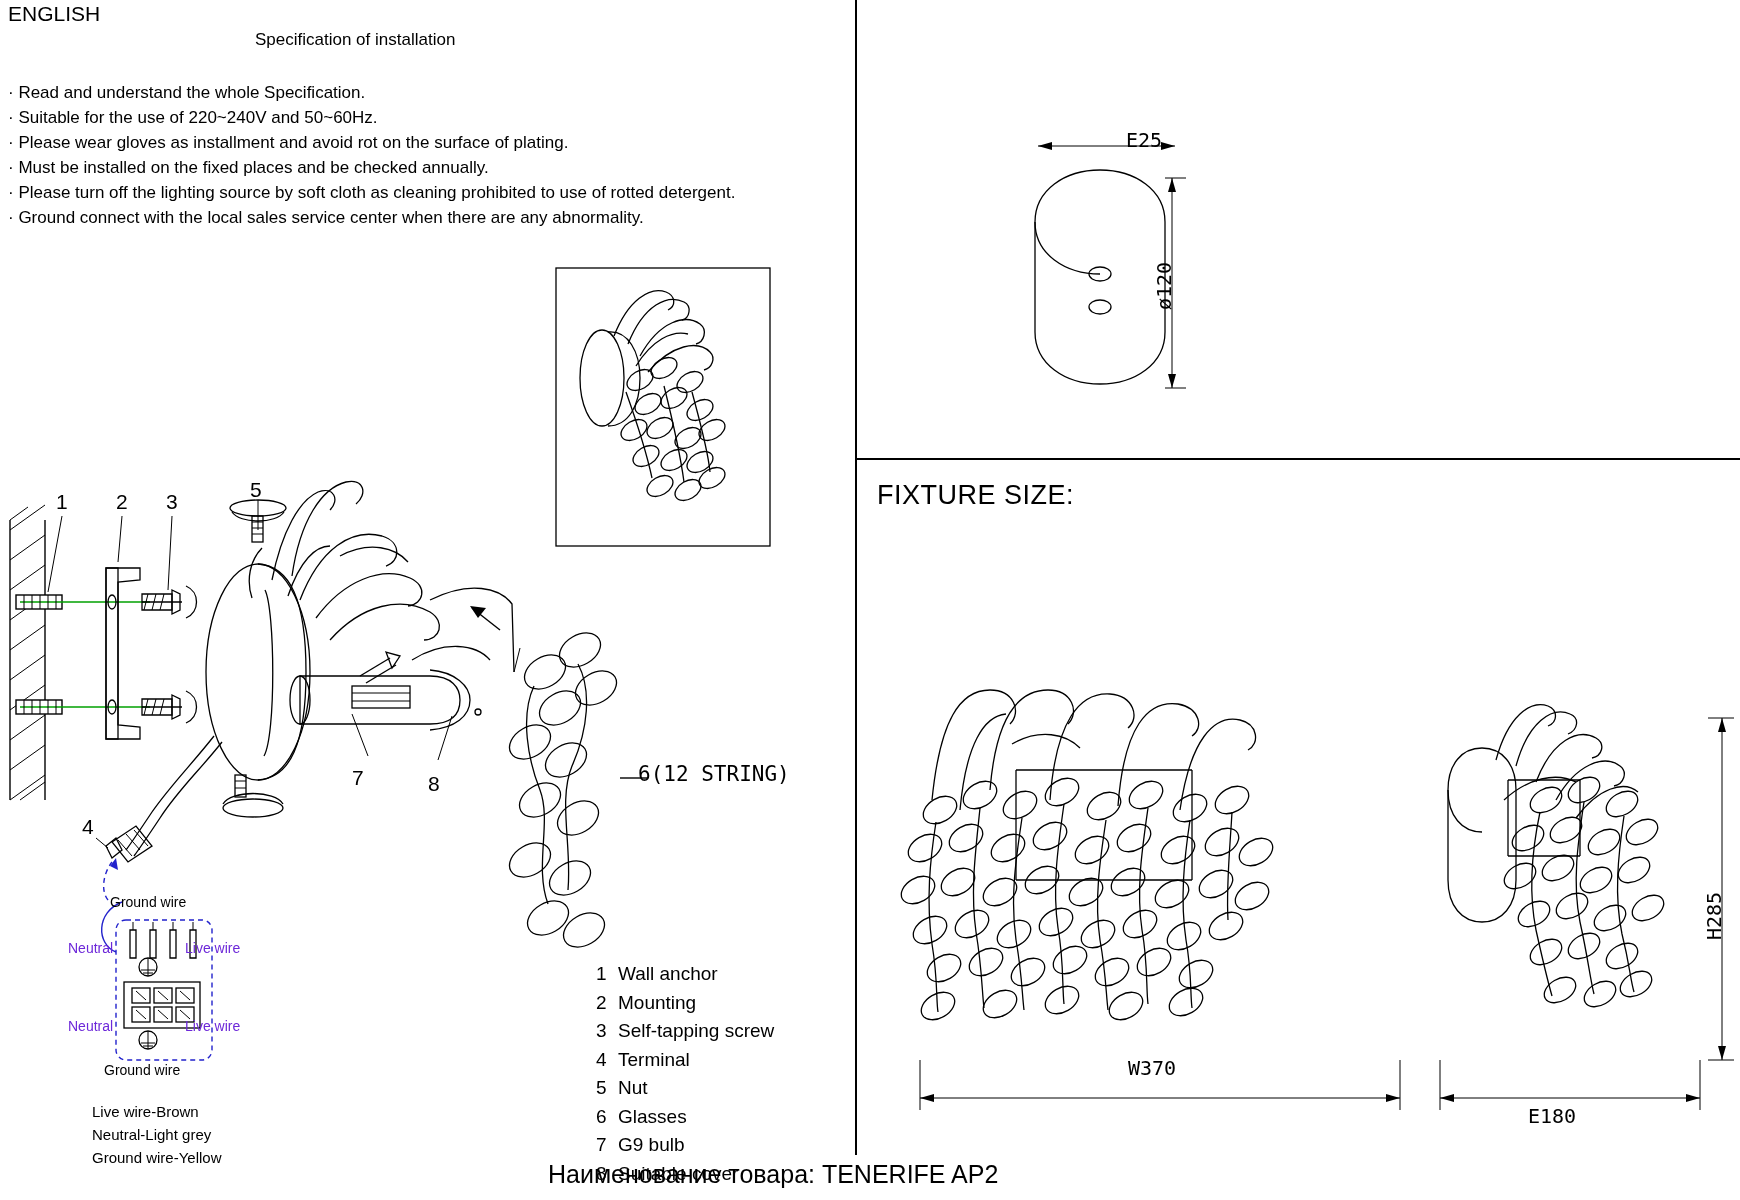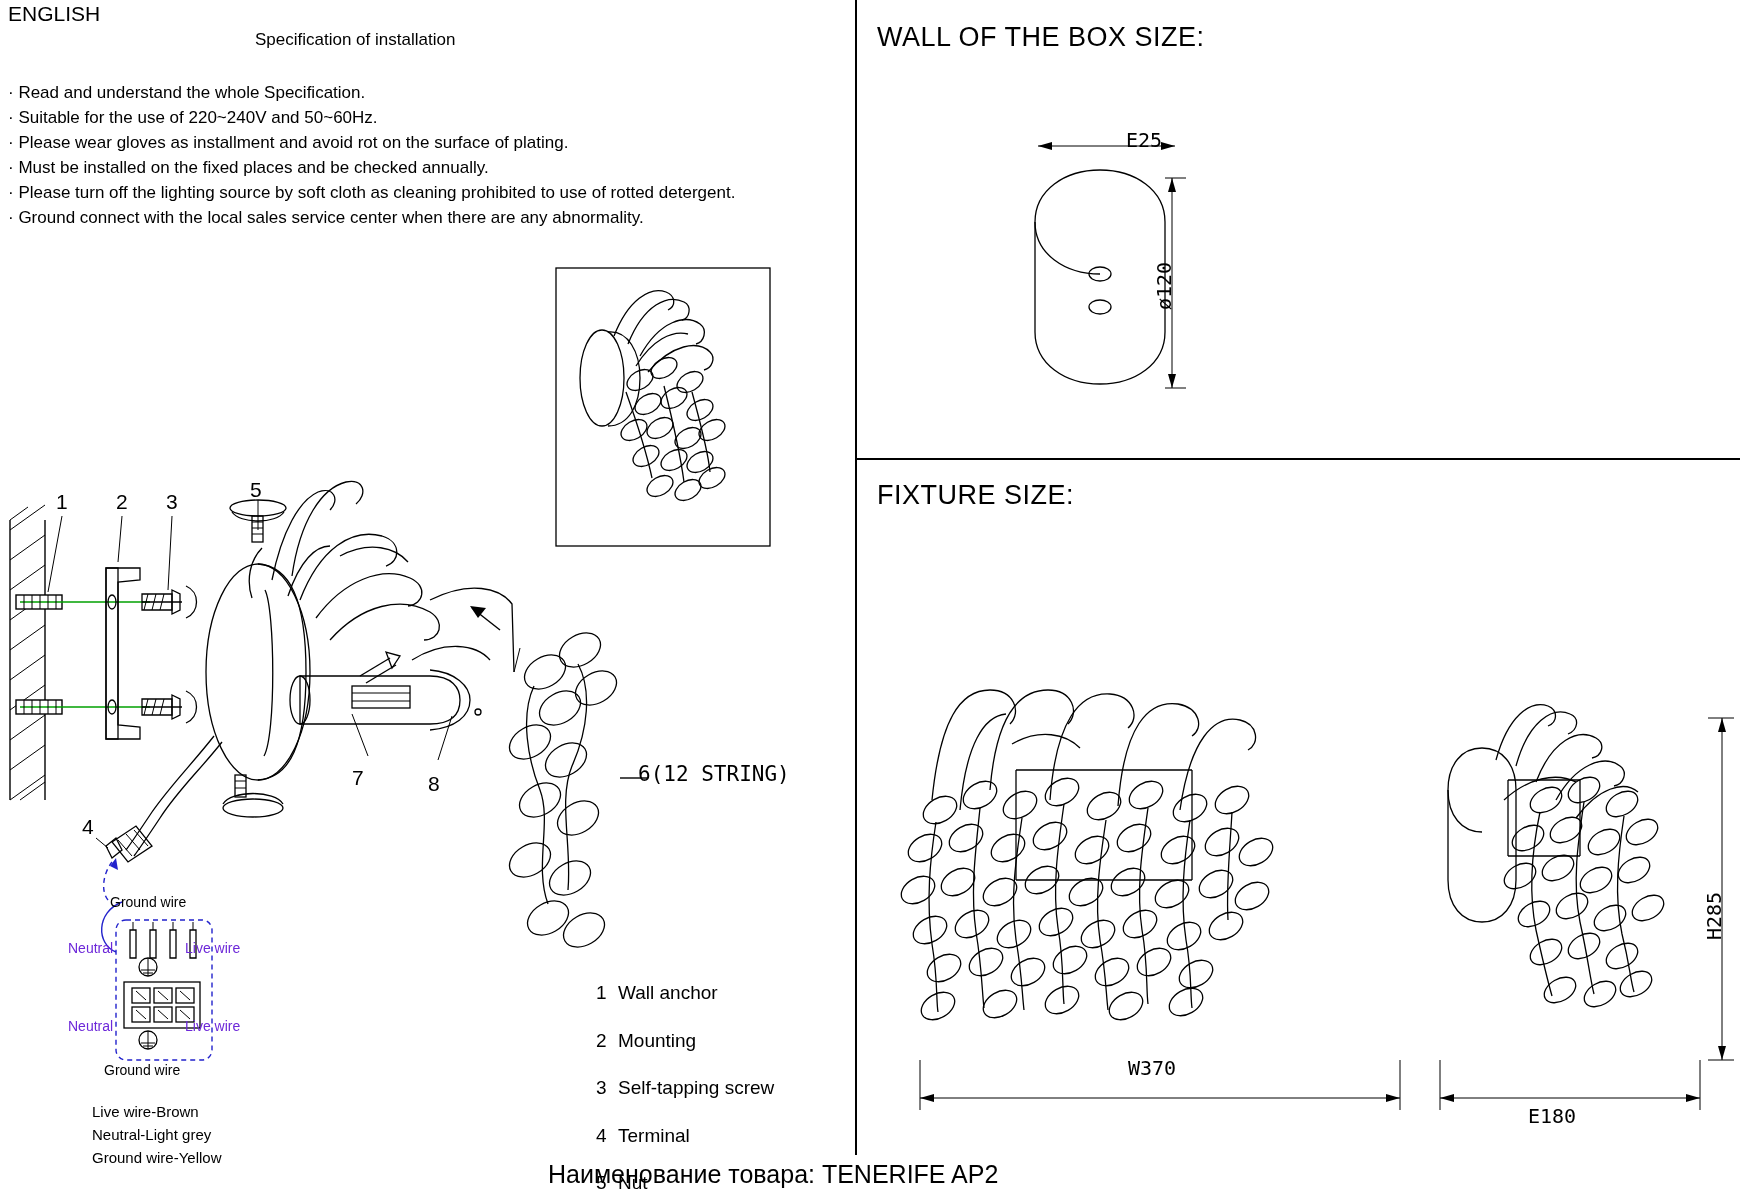--- a/index.html
+++ b/index.html
@@ -75,21 +75,21 @@
     white-space: nowrap;
   }
 
   
   .legend {
     position: absolute;
     left: 596px; top: 960px;
     font-size: 19px;
     line-height: 28.5px;
   }
-  .legend .row { white-space: nowrap; margin-top: 19px; }
+  .legend .row { white-space: nowrap; }
   .legend .num { display: inline-block; width: 22px; }
 
   
   .wire-legend {
     position: absolute;
     left: 92px; top: 1100px;
     font-size: 15px;
     line-height: 23px;
   }
   .wire-lbl {
@@ -141,21 +141,20 @@
   <div class="spec-title">Specification of installation</div>
   <div class="spec-list">
     <div>· Read and understand the whole Specification.</div>
     <div>· Suitable for the use of 220~240V and 50~60Hz.</div>
     <div>· Please wear gloves as installment and avoid rot on the surface of plating.</div>
     <div>· Must be installed on the fixed places and be checked annually.</div>
     <div>· Please turn off the lighting source by soft cloth as cleaning prohibited to use of rotted detergent.</div>
     <div>· Ground connect with the local sales service center when there are any abnormality.</div>
   </div>
 
-  <div class="sec-title" id="wall-box-title">WALL OF THE BOX SIZE:</div>
   <div class="sec-title" id="fixture-title">FIXTURE SIZE:</div>
 
   <svg width="1740" height="1200">
 
     <g>
       <line class="ln" x1="10" y1="520" x2="10" y2="800"></line>
       <line class="ln" x1="45" y1="520" x2="45" y2="800"></line>
       <line class="ln-thin" x1="10" y1="530" x2="45" y2="505"></line>
       <line class="ln-thin" x1="10" y1="560" x2="45" y2="535"></line>
       <line class="ln-thin" x1="10" y1="590" x2="45" y2="565"></line>

